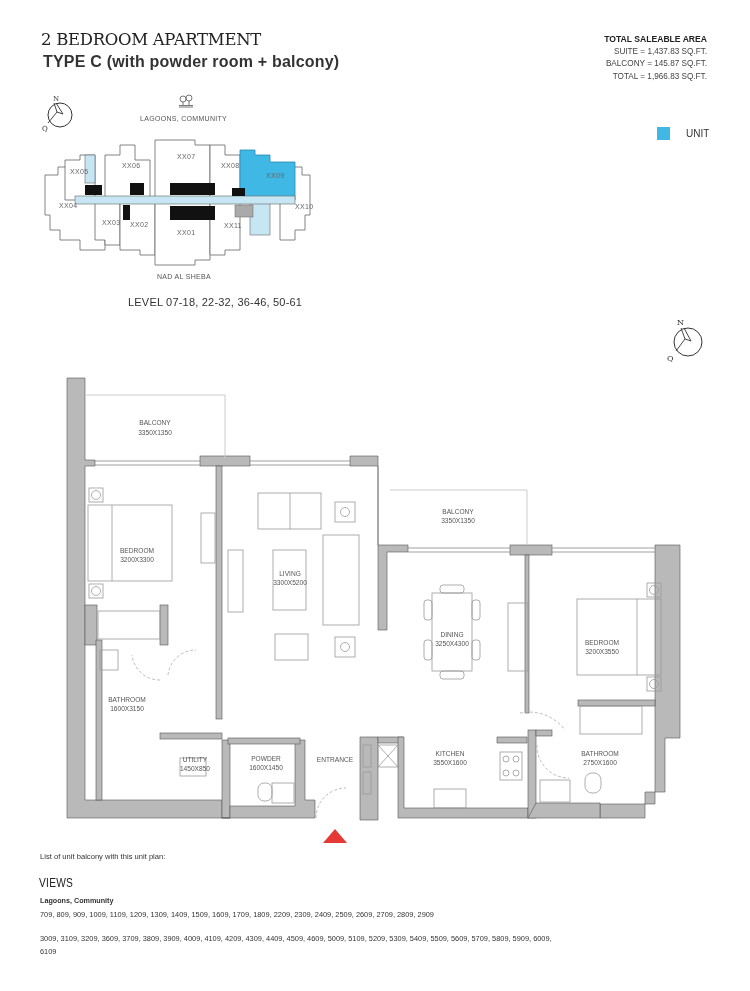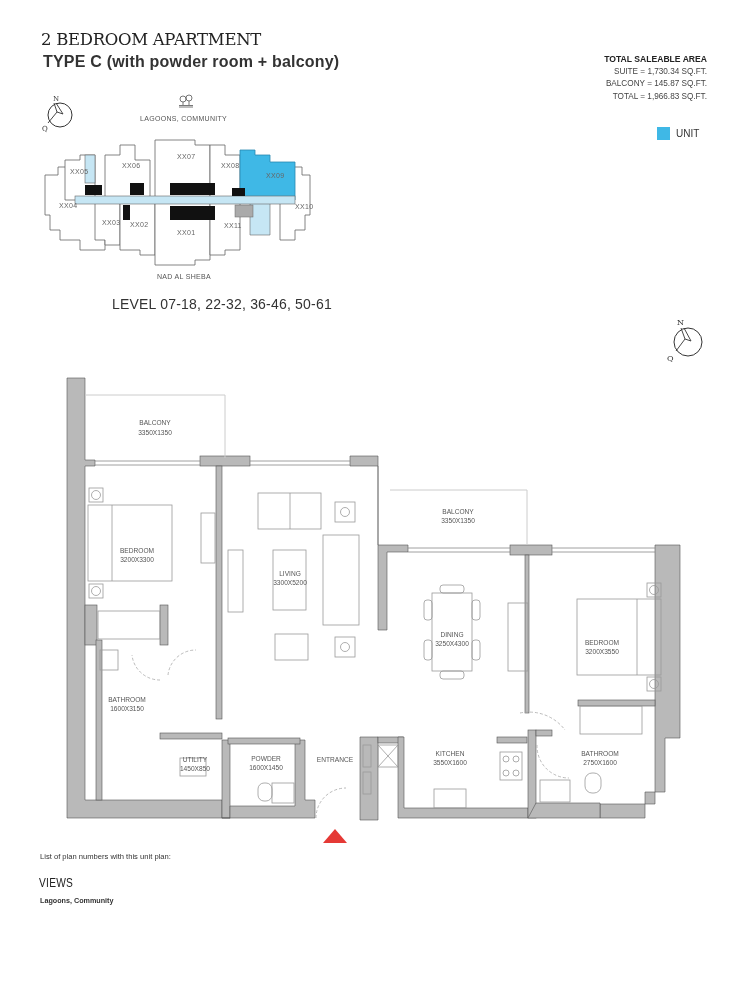--- a/index.html
+++ b/index.html
@@ -1,41 +1,41 @@
 <!DOCTYPE html>
 <html><head>
 <meta charset="utf-8">
 <style>
   html, body { margin:0; padding:0; background:#ffffff; }
   body { width:750px; height:991px; position:relative; overflow:hidden; font-family:"Liberation Sans", sans-serif; color:#2a2a2a; }
   .abs { position:absolute; }
   .title { left:41px; top:30px; font-family:"DejaVu Serif", serif; font-size:16.5px; letter-spacing:-0.3px; color:#222; }
   .subtitle { left:43px; top:53px; font-size:16px; font-weight:bold; color:#333; letter-spacing:0.2px; }
-  .area { right:43px; top:33px; text-align:right; font-size:8.2px; line-height:12.5px; color:#444;margin-top:20px; }
+  .area { right:43px; top:33px; text-align:right; font-size:8.2px; line-height:12.5px; color:#444; }
   .area .h { font-weight:bold; font-size:8.6px; color:#222; }
-  .legend { left:657px; top:127px; display:flex; align-items:center; gap:6px; font-size:10px; color:#333; }
+  .legend { left:657px; top:127px; display:flex; align-items:center; gap:16px; font-size:10px; color:#333; }
   .swatch { width:13px; height:13px; background:#3fb8e6; }
   .keyplan-label { font-size:7px; color:#555; letter-spacing:0.3px; }
-  .level { left:92px; top:296px; font-size:14px; color:#333; letter-spacing:0.2px;padding-left:20px; }
+  .level { left:108px; top:296px; font-size:11px; color:#333; letter-spacing:0.2px;padding-left:20px; }
   .plan-label { font-family:"Liberation Sans", sans-serif; font-size:6.6px; fill:#555; }
   .list-intro { left:40px; top:852px; font-size:7.6px; color:#333; }
   .views-h { left:39px; top:876px; font-family:"Liberation Sans Narrow","Liberation Sans", sans-serif; font-size:12px; color:#222; transform:scaleX(0.85); transform-origin:left; letter-spacing:0.3px;}
   .view-name { font-size:7.2px; font-weight:bold; color:#333; }
   .view-units { font-size:7.4px; color:#333; line-height:12.5px; width:520px; }
   svg { position:absolute; overflow:visible; }
 </style>
 </head>
 <body>
 
 <div class="abs title">2 BEDROOM APARTMENT</div>
 <div class="abs subtitle">TYPE C (with powder room + balcony)</div>
 
 <div class="abs area">
   <div class="h">TOTAL SALEABLE AREA</div>
-  <div>SUITE = 1,730.34 SQ.FT.</div>
+  <div>SUITE = 1,437.83 SQ.FT.</div>
   <div>BALCONY = 145.87 SQ.FT.</div>
   <div>TOTAL = 1,966.83 SQ.FT.</div>
 </div>
 
 <div class="abs legend">
   <div class="swatch"></div>
   <span>UNIT</span>
 </div>
 
 <svg style="left:40px;top:92px;" width="40" height="44" viewBox="0 0 40 44">
@@ -265,19 +265,21 @@
     <text x="266" y="761">POWDER</text>
     <text x="266" y="770">1600X1450</text>
     <text x="335" y="762">ENTRANCE</text>
     <text x="450" y="756">KITCHEN</text>
     <text x="450" y="765">3550X1600</text>
     <text x="600" y="756">BATHROOM</text>
     <text x="600" y="765">2750X1600</text>
   </g>
 </svg>
 
-<div class="abs list-intro">List of plan numbers with this unit plan:</div>
+<div class="abs list-intro">List of unit balcony with this unit plan:</div>
 <div class="abs views-h">VIEWS</div>
 <div class="abs" style="left:40px;top:896px;">
   <div class="view-name">Lagoons, Community</div>
+  <div class="view-units" style="margin-top:4px;">709, 809, 909, 1009, 1109, 1209, 1309, 1409, 1509, 1609, 1709, 1809, 2209, 2309, 2409, 2509, 2609, 2709, 2809, 2909</div>
 </div>
 <div class="abs" style="left:40px;top:929px;">
+  <div class="view-units" style="margin-top:4px;">3009, 3109, 3209, 3609, 3709, 3809, 3909, 4009, 4109, 4209, 4309, 4409, 4509, 4609, 5009, 5109, 5209, 5309, 5409, 5509, 5609, 5709, 5809, 5909, 6009, 6109</div>
 </div>
 
 </body></html>

